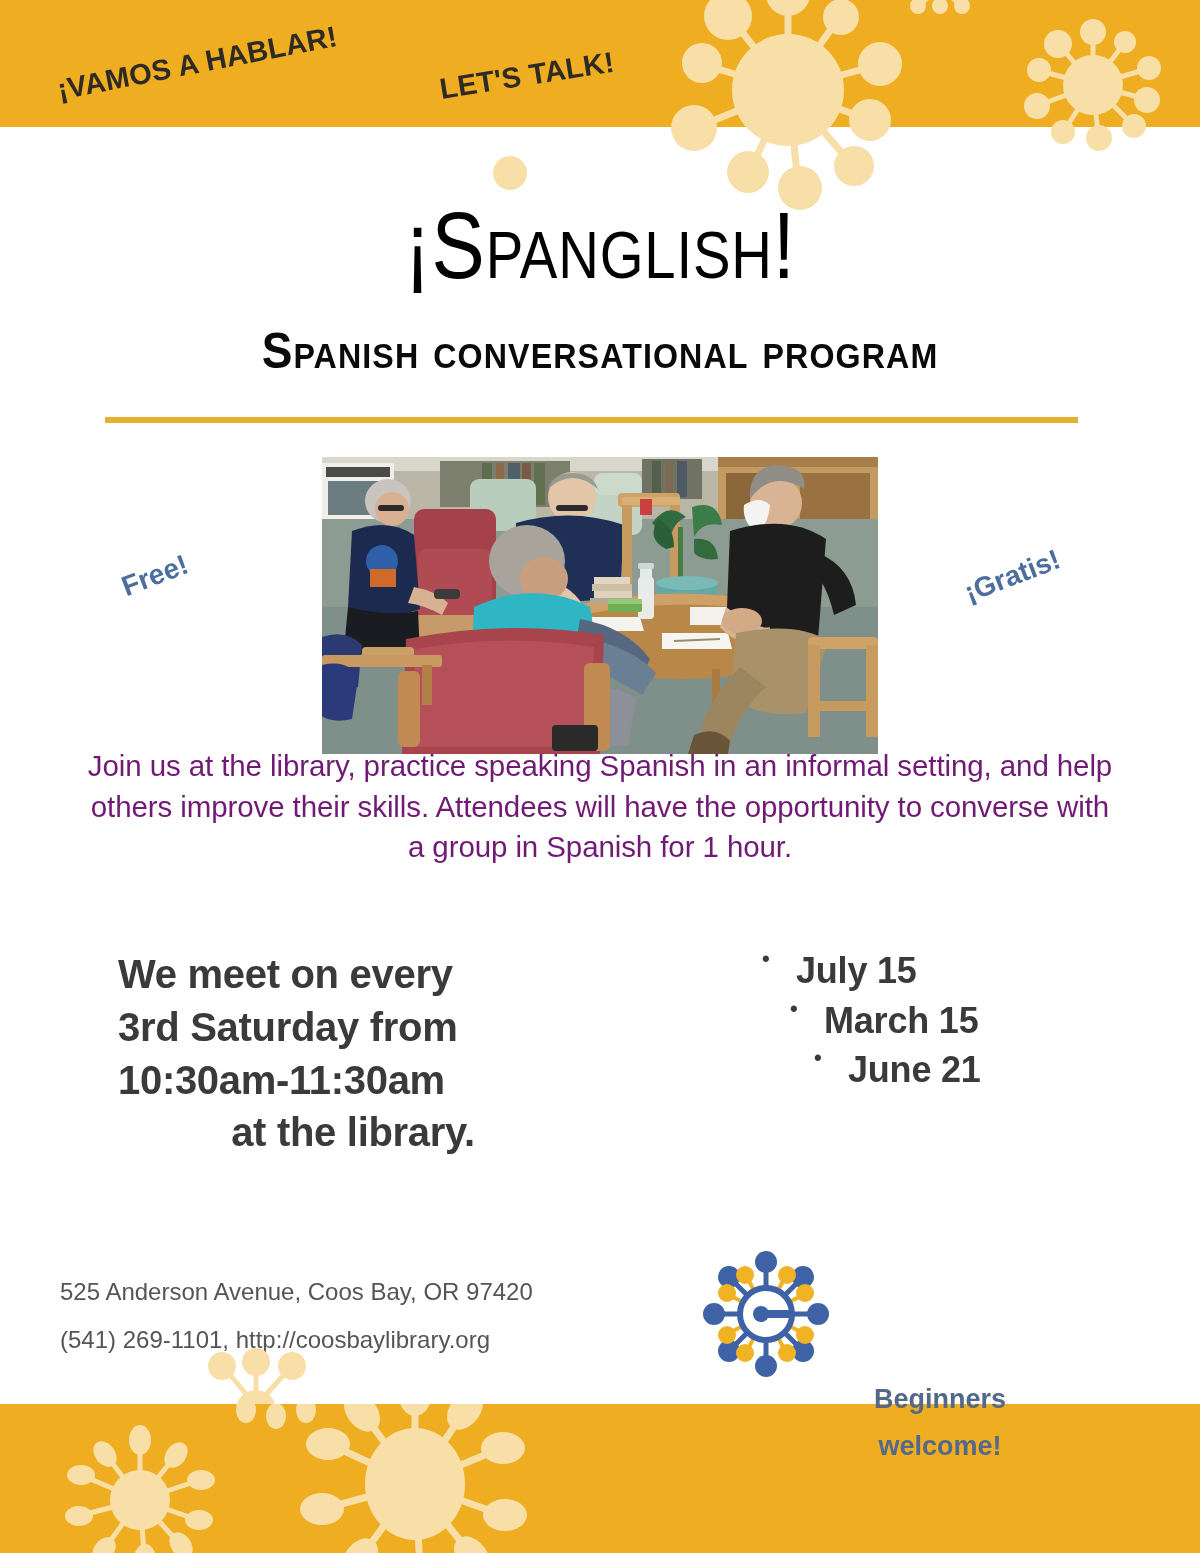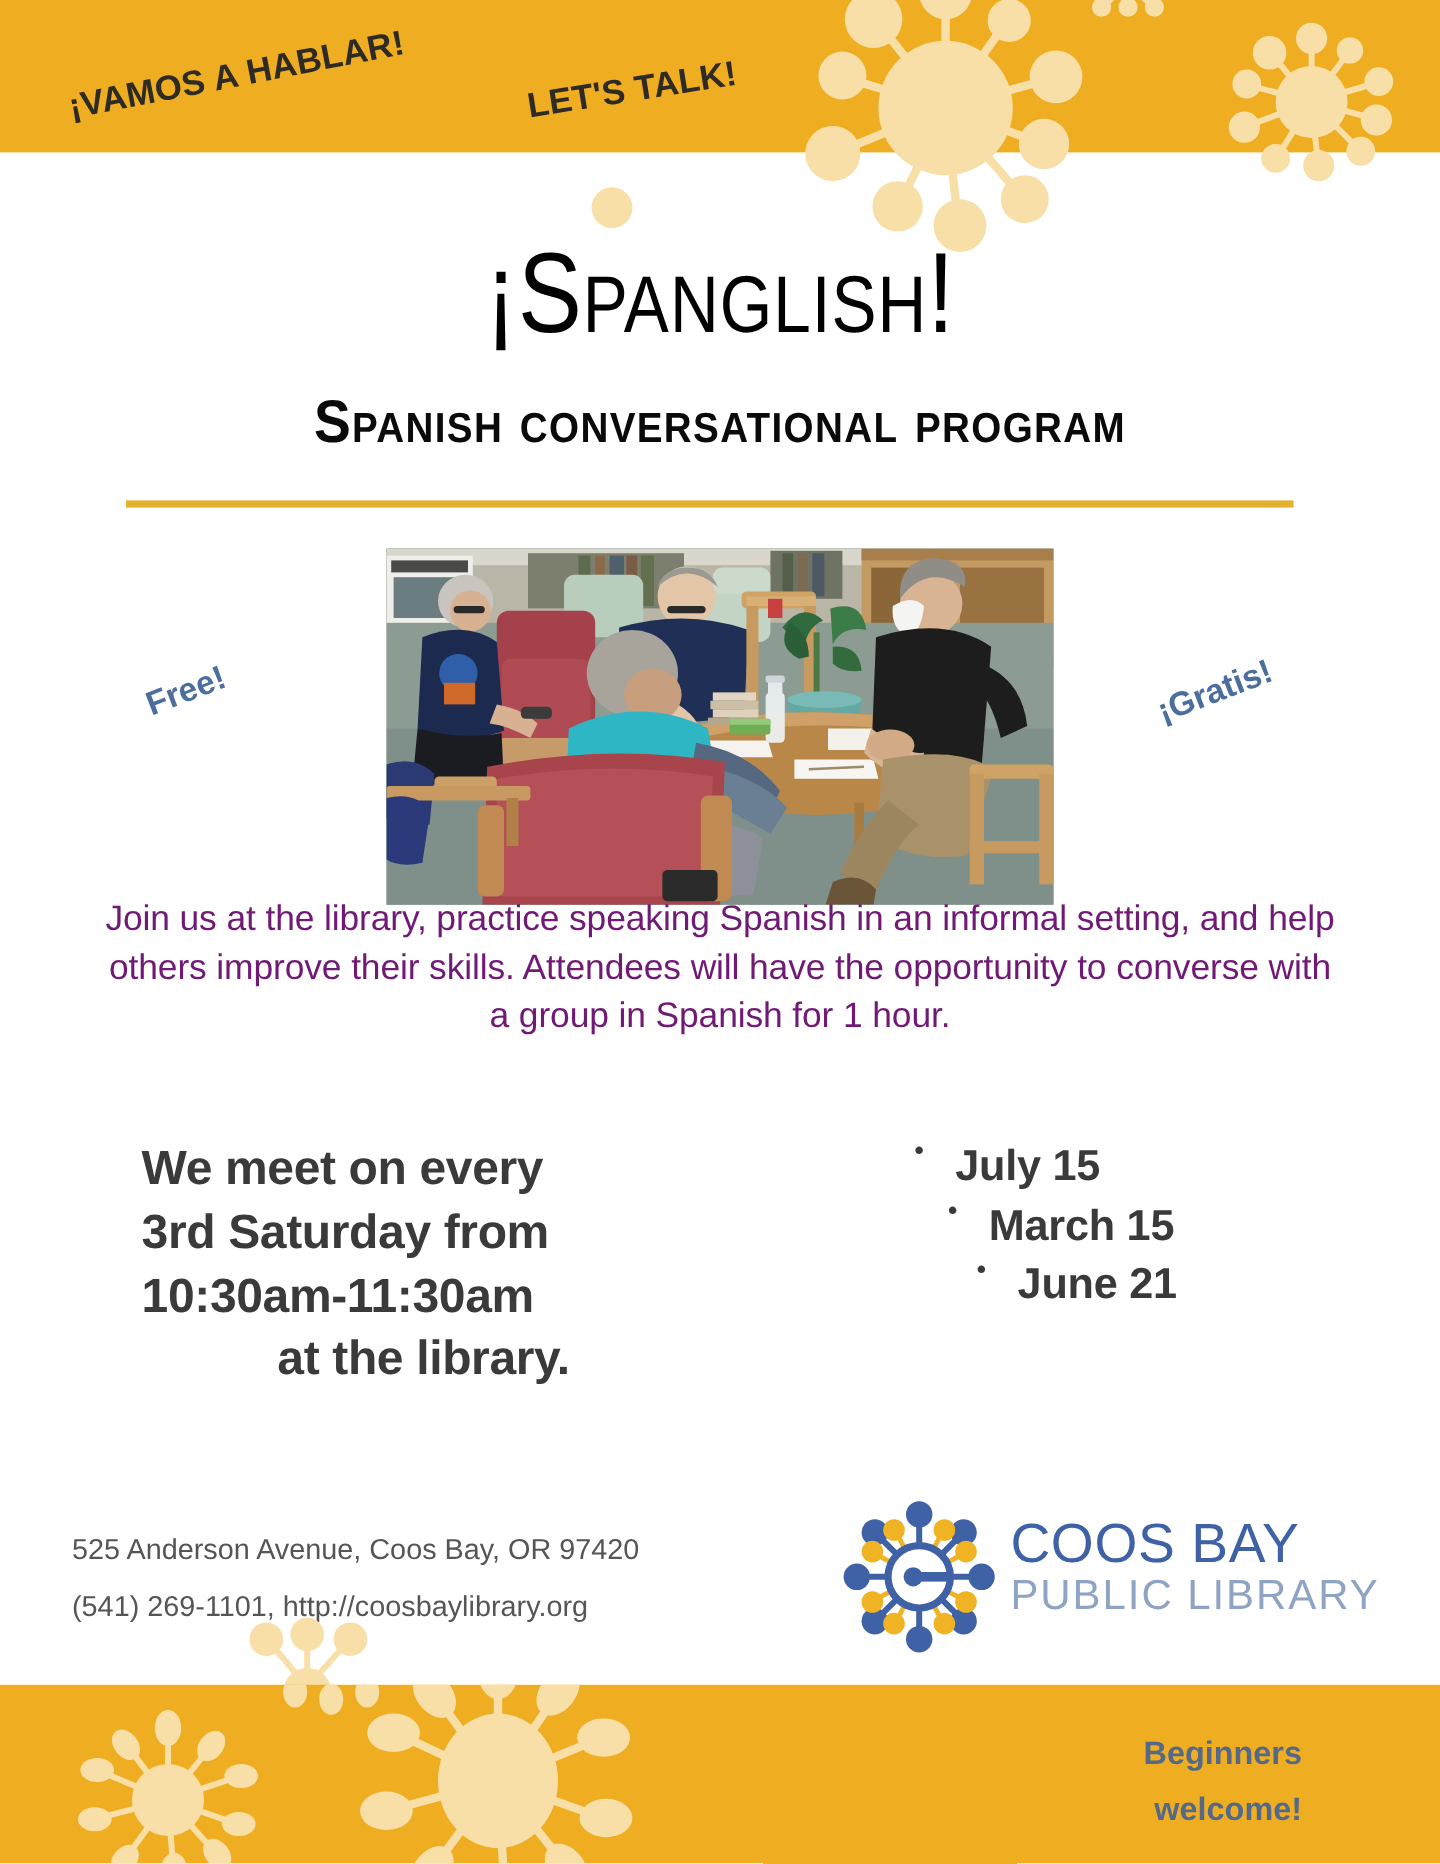--- a/index.html
+++ b/index.html
@@ -235,23 +235,23 @@
     font-weight: 300;
     letter-spacing: 1.6px;
     color: #8FA3C2;
     line-height: 1.1;
     white-space: nowrap;
   }
 
   
   #welcome {
     position: absolute;
-    left: 795px; top: 1438px;
+    left: 795px; top: 1376px;
     width: 290px;
-    text-align: right;
+    text-align: center;
     font-family: "Liberation Sans", sans-serif;
     font-size: 27px;
     font-weight: 700;
     line-height: 1.75;
     color: #54698A;
   }
   #welcome .ln { display: block; }
 </style>
 </head>
 <body>
@@ -560,24 +560,20 @@
             <circle cx="105" cy="45" r="9" stroke="none"></circle>
           <line x1="66" y1="66" x2="101" y2="84"></line>
             <circle cx="105" cy="87" r="9" stroke="none"></circle>
         </g>
 
         <circle cx="66" cy="66" r="26" fill="#ffffff" stroke="#3E62A5" stroke-width="6"></circle>
         <circle cx="61" cy="66" r="8" fill="#3E62A5"></circle>
         <rect x="61" y="62" width="29" height="8" fill="#3E62A5"></rect>
       </g>
     </svg>
-  </div>
-  <div id="logo-words">
-    <div id="logo-line1">COOS BAY</div>
-    <div id="logo-line2">PUBLIC LIBRARY</div>
   </div>
 </div>
 
 <div class="banner" id="banner-bottom">
   <div class="burst" style="left:60px; top:16px;">
     <svg width="160" height="160" viewBox="0 0 160 160">
       <g stroke="#F8DFA8" stroke-width="5" fill="#F8DFA8">
         <line x1="80" y1="80" x2="80" y2="28"></line>
           <ellipse cx="80" cy="20" rx="11" ry="15" stroke="none"></ellipse>
         <line x1="80" y1="80" x2="50" y2="40"></line>

